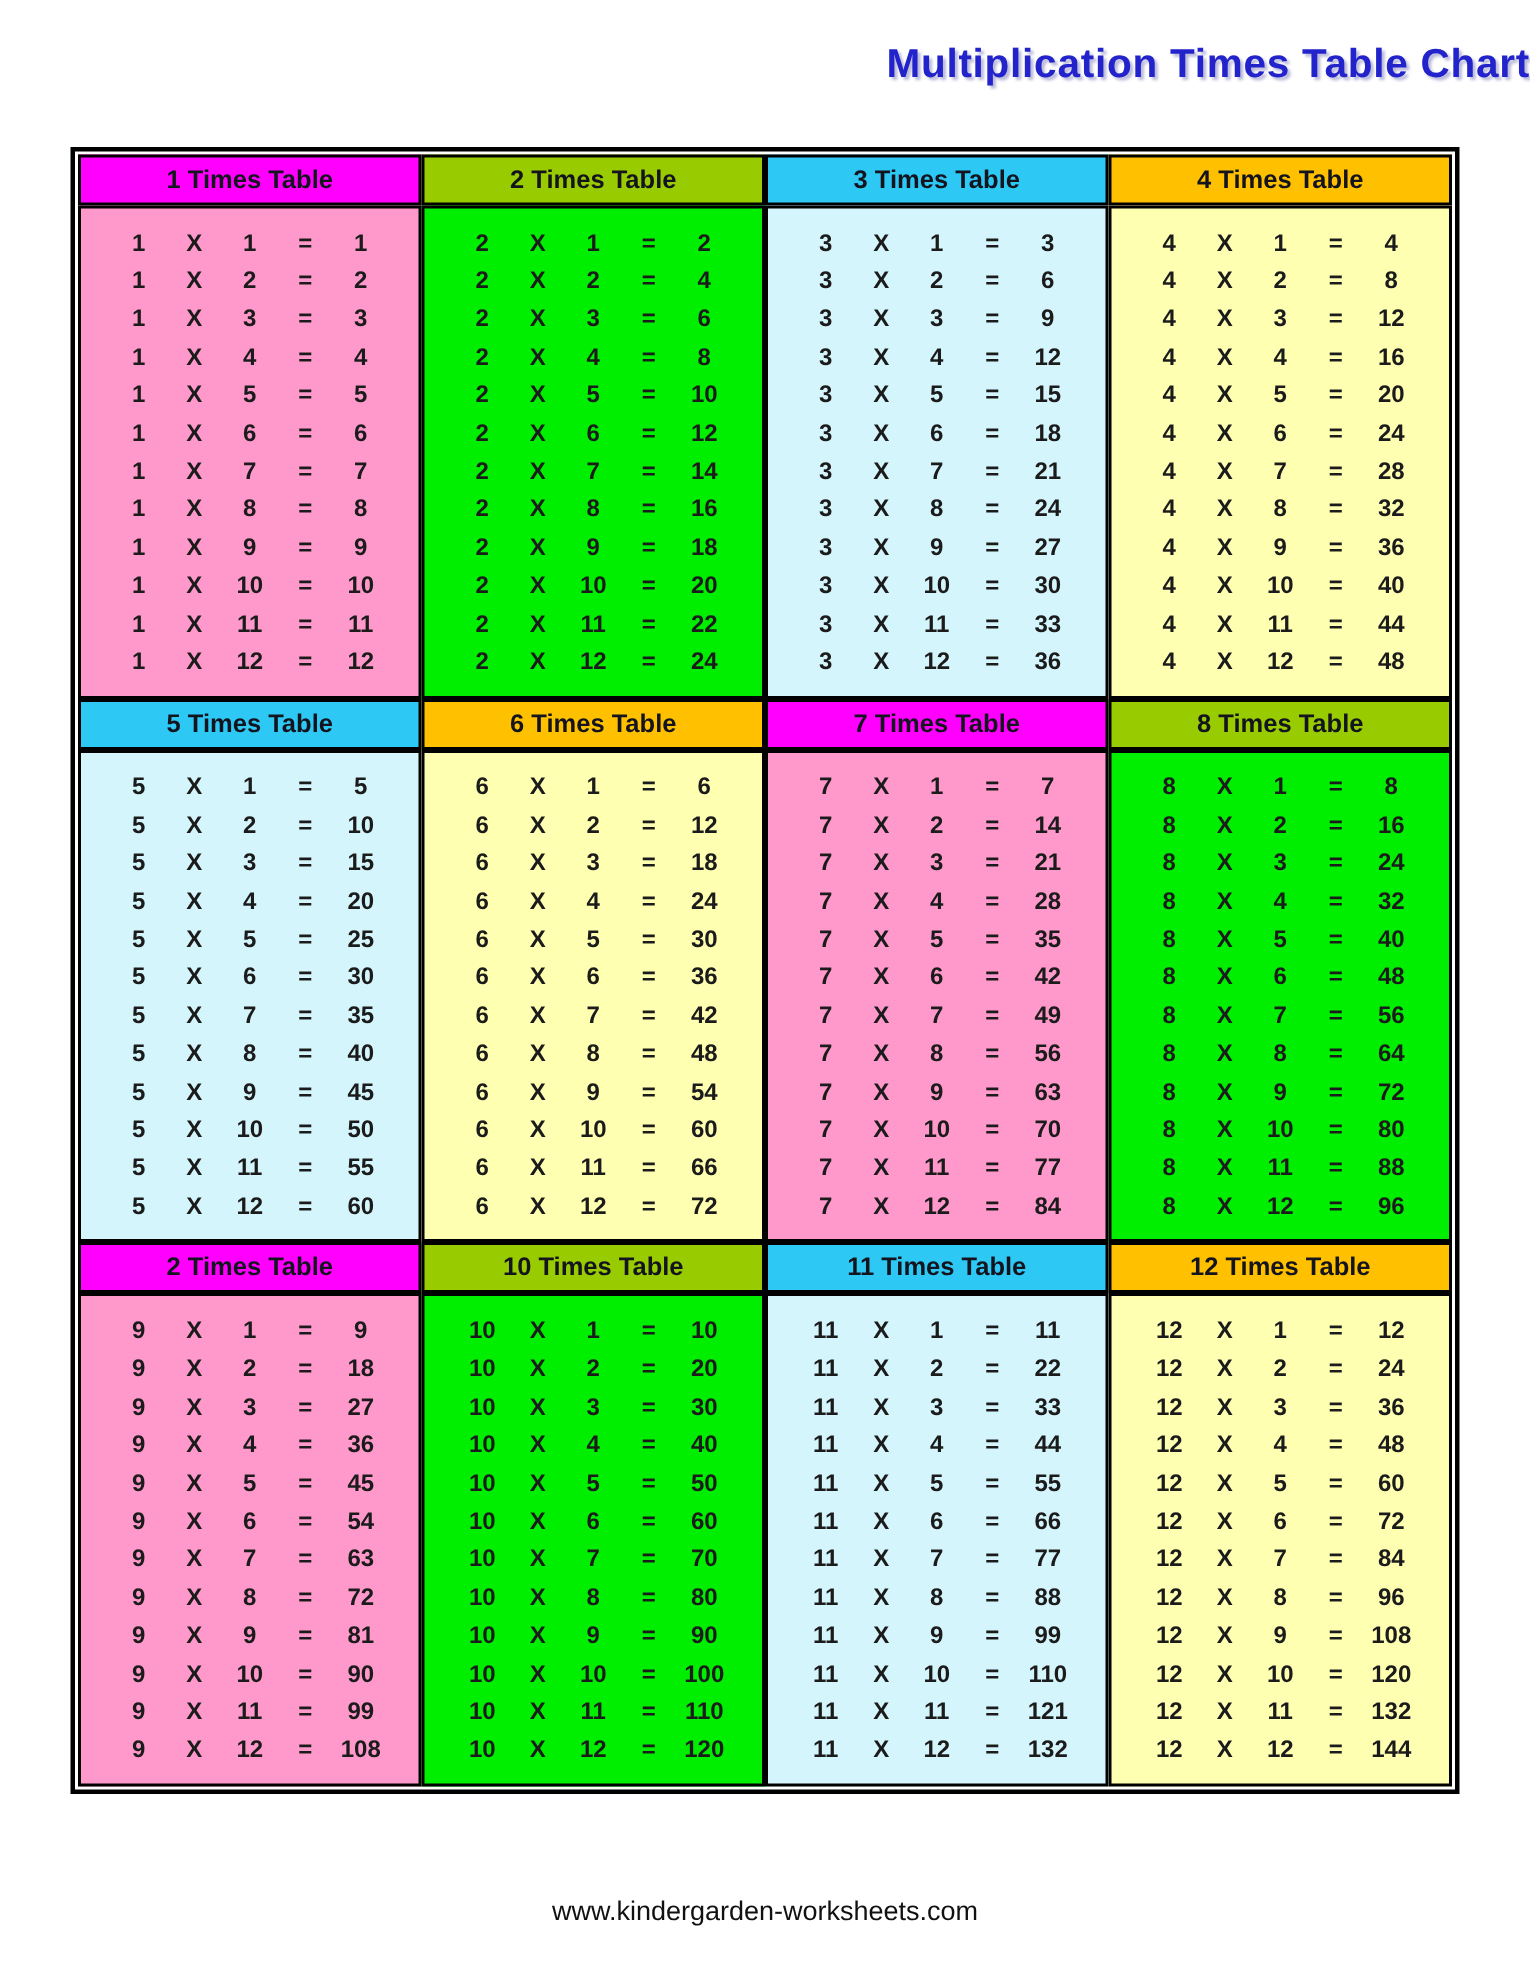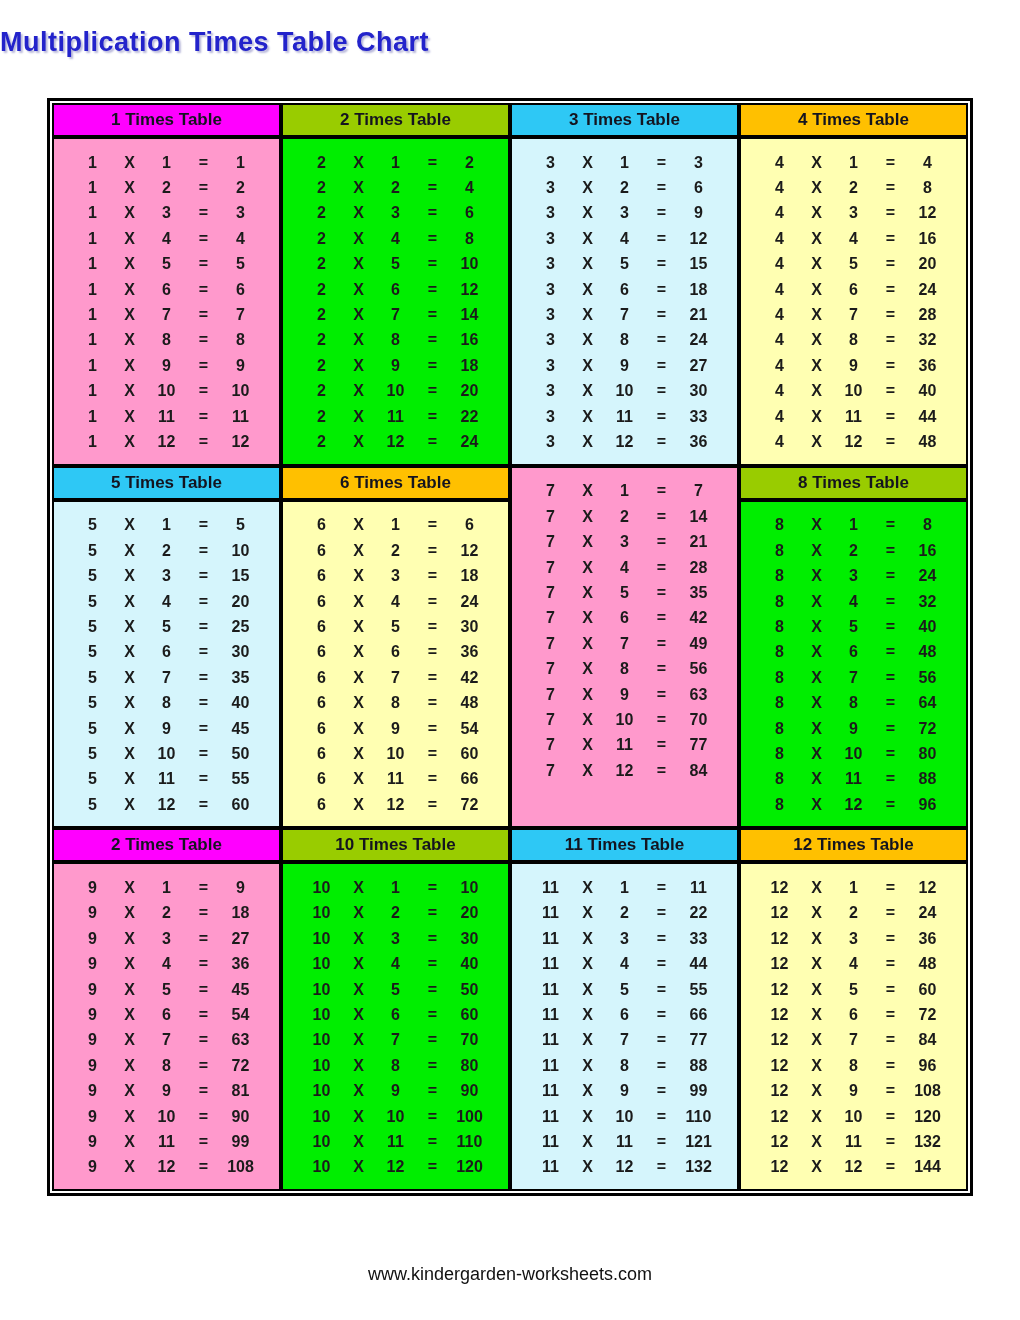--- a/index.html
+++ b/index.html
@@ -10,21 +10,21 @@
   }
   .page {
     width: 1020px;
     height: 1320px;
     margin: 0 auto;
     background: #ffffff;
     overflow: hidden;
   }
   .title {
     margin: 27px 0 0 0;
-    text-align: left;
+    text-align: right;
     font-size: 27px;
     font-weight: bold;
     color: #2323cb;
     text-shadow: 2px 2px 2px #b9b9da;
     letter-spacing: 0.5px;
   }
   .grid {
     width: 916px;
     margin: 40px auto 0 auto;
     border: 3px solid #000;
@@ -675,20 +675,21 @@
     <span>6</span>
     <span>X</span>
     <span>12</span>
     <span>=</span>
     <span>72</span>
   </div>
 </div>
   </div>
 
   <div class="block">
+    <div class="block-header" style="background: rgb(255, 0, 255);">7 Times Table</div>
     <div class="block-body" style="background: rgb(255, 153, 204);">
   <div class="row">
     <span>7</span>
     <span>X</span>
     <span>1</span>
     <span>=</span>
     <span>7</span>
   </div>
 
   <div class="row">

